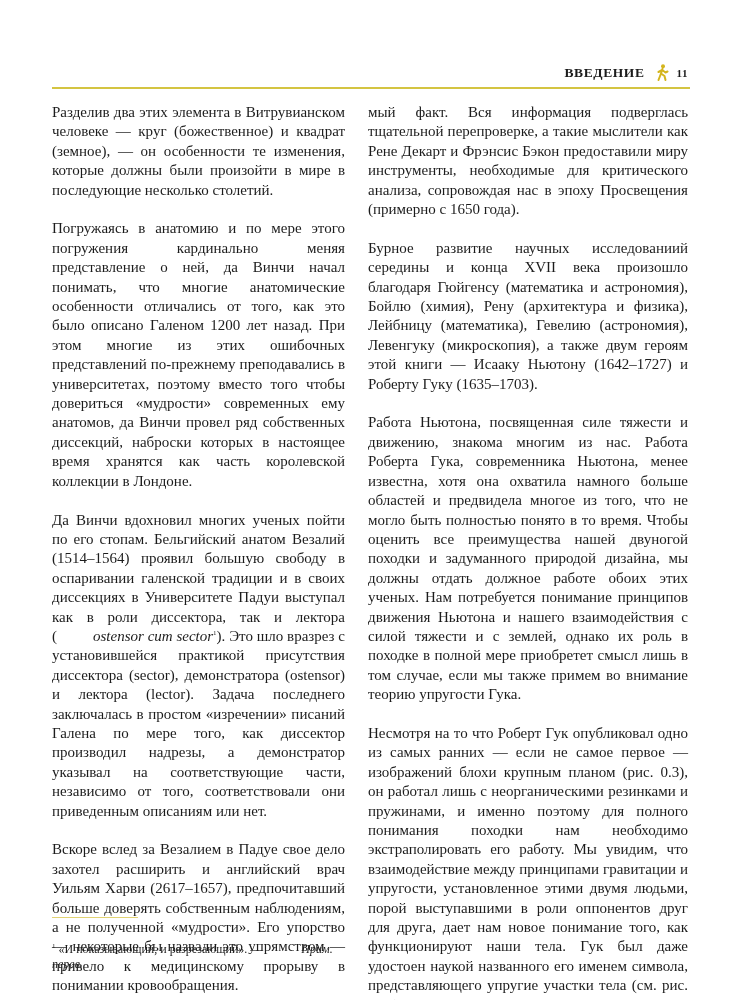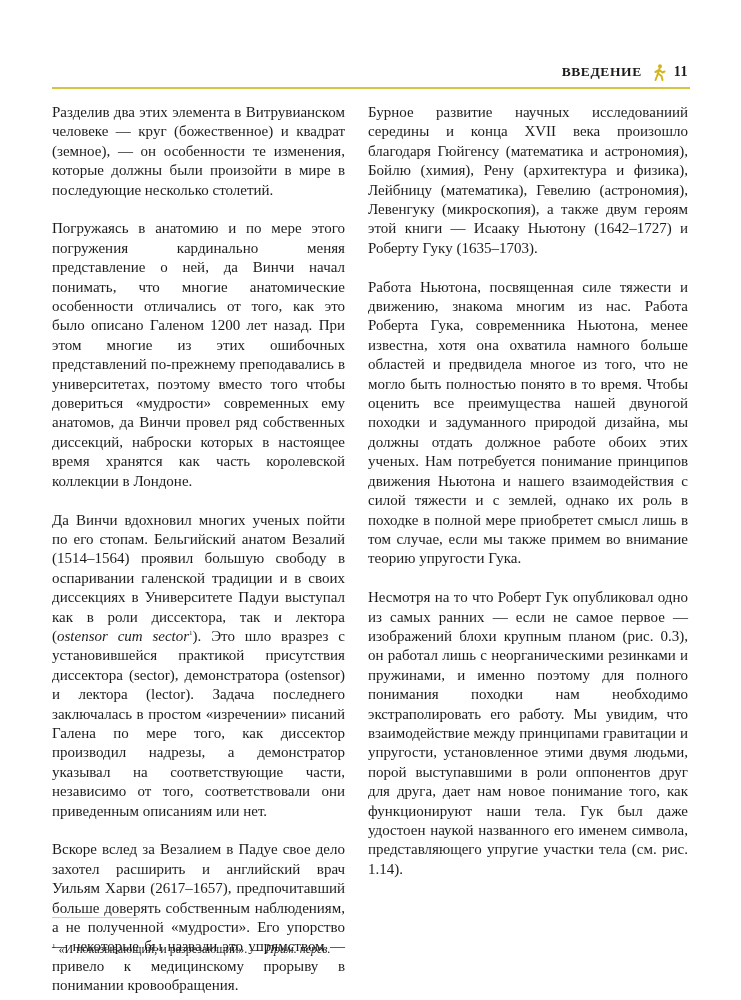--- a/index.html
+++ b/index.html
@@ -1,32 +1,32 @@
 <!DOCTYPE html>
 <html><head>
   <meta charset="utf-8">
   <style>
     html, body { margin: 0; padding: 0; background: #ffffff; }
     body { width: 741px; height: 1000px; position: relative; overflow: hidden;
            font-family: "Liberation Serif", "DejaVu Serif", serif; color: #1c1c1c; }
-    .running-head { position: absolute; top: 64px; right: 53px; display: flex; 
+    .running-head { position: absolute; top: 64px; right: 53px; display: flex; align-items: center;
                     font-size: 14px; letter-spacing: 0.5px; }
     .rh-title { font-weight: bold; font-size: 13.5px; letter-spacing: 0.6px; }
     .rh-icon { width: 14px; height: 17px; margin: 0 8px 0 10px; display: inline-block; }
-    .rh-page { font-weight: bold; font-size: 14px; }
+    .rh-page { font-weight: bold; font-size: 11px; }
     .head-rule { position: absolute; top: 87px; left: 52px; width: 638px; height: 2px; background: #d4c441; }
     .col { position: absolute; top: 103px; font-size: 15px; line-height: 19.4px; text-align: justify;
            hyphens: manual; }
     .col-left { left: 52px; width: 293px; }
     .col-right { left: 368px; width: 320px; }
     .col p { margin: 0 0 19.4px 0; }
     .fn-rule { position: absolute; top: 917px; left: 52px; width: 86px; height: 1px; background: #e2d373; }
     .footnote { position: absolute; top: 942px; left: 52px; width: 293px; font-size: 12px; line-height: 15px; }
     .footnote sup, .col sup { font-size: 7px; vertical-align: super; line-height: 0; }
-    i { font-style: italic; }
+    i { font-style: italic; margin-left: 36px; }
   </style>
 </head>
 <body>
 
 <div class="running-head">
   <span class="rh-title">ВВЕДЕНИЕ</span>
   <span class="rh-icon">
     <svg viewBox="0 0 14 17" width="14" height="17">
       <circle cx="8" cy="2.2" r="2" fill="#d4b51e"></circle>
       <path d="M7.5 4.8 L6 9.5 L3.5 16 M6 9.5 L9.5 12 L10.5 16 M7.2 6 L3.5 8 M7.2 6 L10.5 8.5 L12.5 7.5" stroke="#d4b51e" stroke-width="2" fill="none" stroke-linecap="round" stroke-linejoin="round"></path>
@@ -44,17 +44,18 @@
 
 </div>
 
 <div class="fn-rule"></div>
 <div class="footnote">
   <sup>1</sup>
   <span>«И показывающий, и разрезающий». — </span><i>Прим. перев.</i>
 </div>
 
 <div class="col col-right">
+  <p>мый факт. Вся информация подверглась тщательной перепроверке, а такие мыслители как Рене Декарт и Фрэнсис Бэкон предоставили миру инструменты, необходимые для критического анализа, сопровождая нас в эпоху Просвещения (примерно с 1650 года).</p>
   <p>Бурное развитие научных исследованиий середины и конца XVII века произошло благодаря Гюйгенсу (математика и астрономия), Бойлю (химия), Рену (архитектура и физика), Лейбницу (математика), Гевелию (астрономия), Левенгуку (микроскопия), а также двум героям этой книги — Исааку Ньютону (1642–1727) и Роберту Гуку (1635–1703).</p>
   <p>Работа Ньютона, посвященная силе тяжести и движению, знакома многим из нас. Работа Роберта Гука, современника Ньютона, менее известна, хотя она охватила намного больше областей и предвидела многое из того, что не могло быть полностью понято в то время. Чтобы оценить все преимущества нашей двуногой походки и задуманного природой дизайна, мы должны отдать должное работе обоих этих ученых. Нам потребуется понимание принципов движения Ньютона и нашего взаимодействия с силой тяжести и с землей, однако их роль в походке в полной мере приобретет смысл лишь в том случае, если мы также примем во внимание теорию упругости Гука.</p>
   <p>Несмотря на то что Роберт Гук опубликовал одно из самых ранних — если не самое первое — изображений блохи крупным планом (рис. 0.3), он работал лишь с неорганическими резинками и пружинами, и именно поэтому для полного понимания походки нам необходимо экстраполировать его работу. Мы увидим, что взаимодействие между принципами гравитации и упругости, установленное этими двумя людьми, порой выступавшими в роли оппонентов друг для друга, дает нам новое понимание того, как функционируют наши тела. Гук был даже удостоен наукой названного его именем символа, представляющего упругие участки тела (см. рис. 1.14).</p>
 
 </div>
 
 </body></html>

